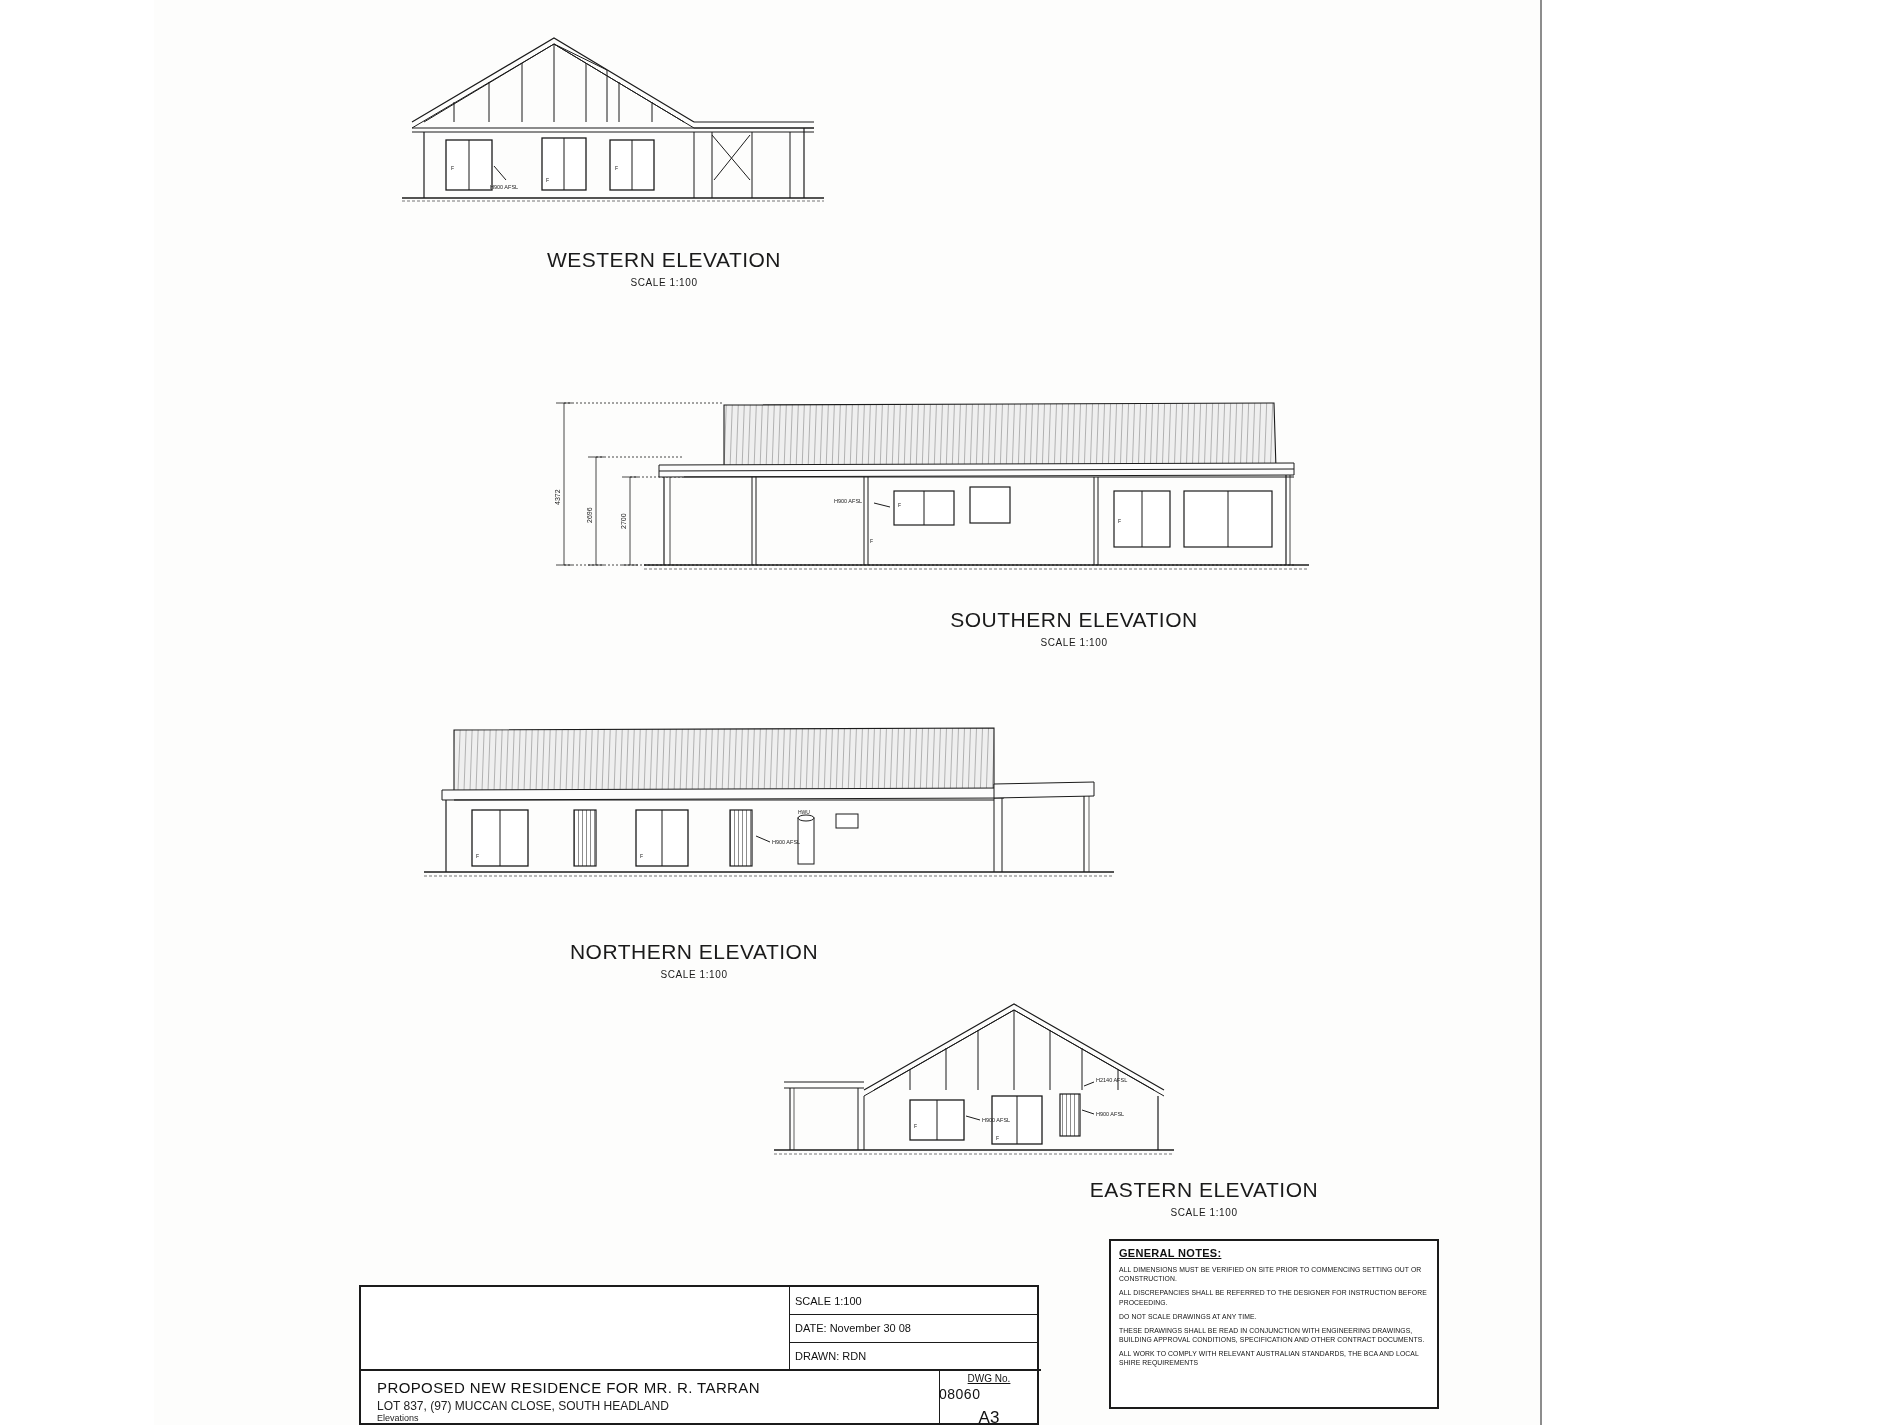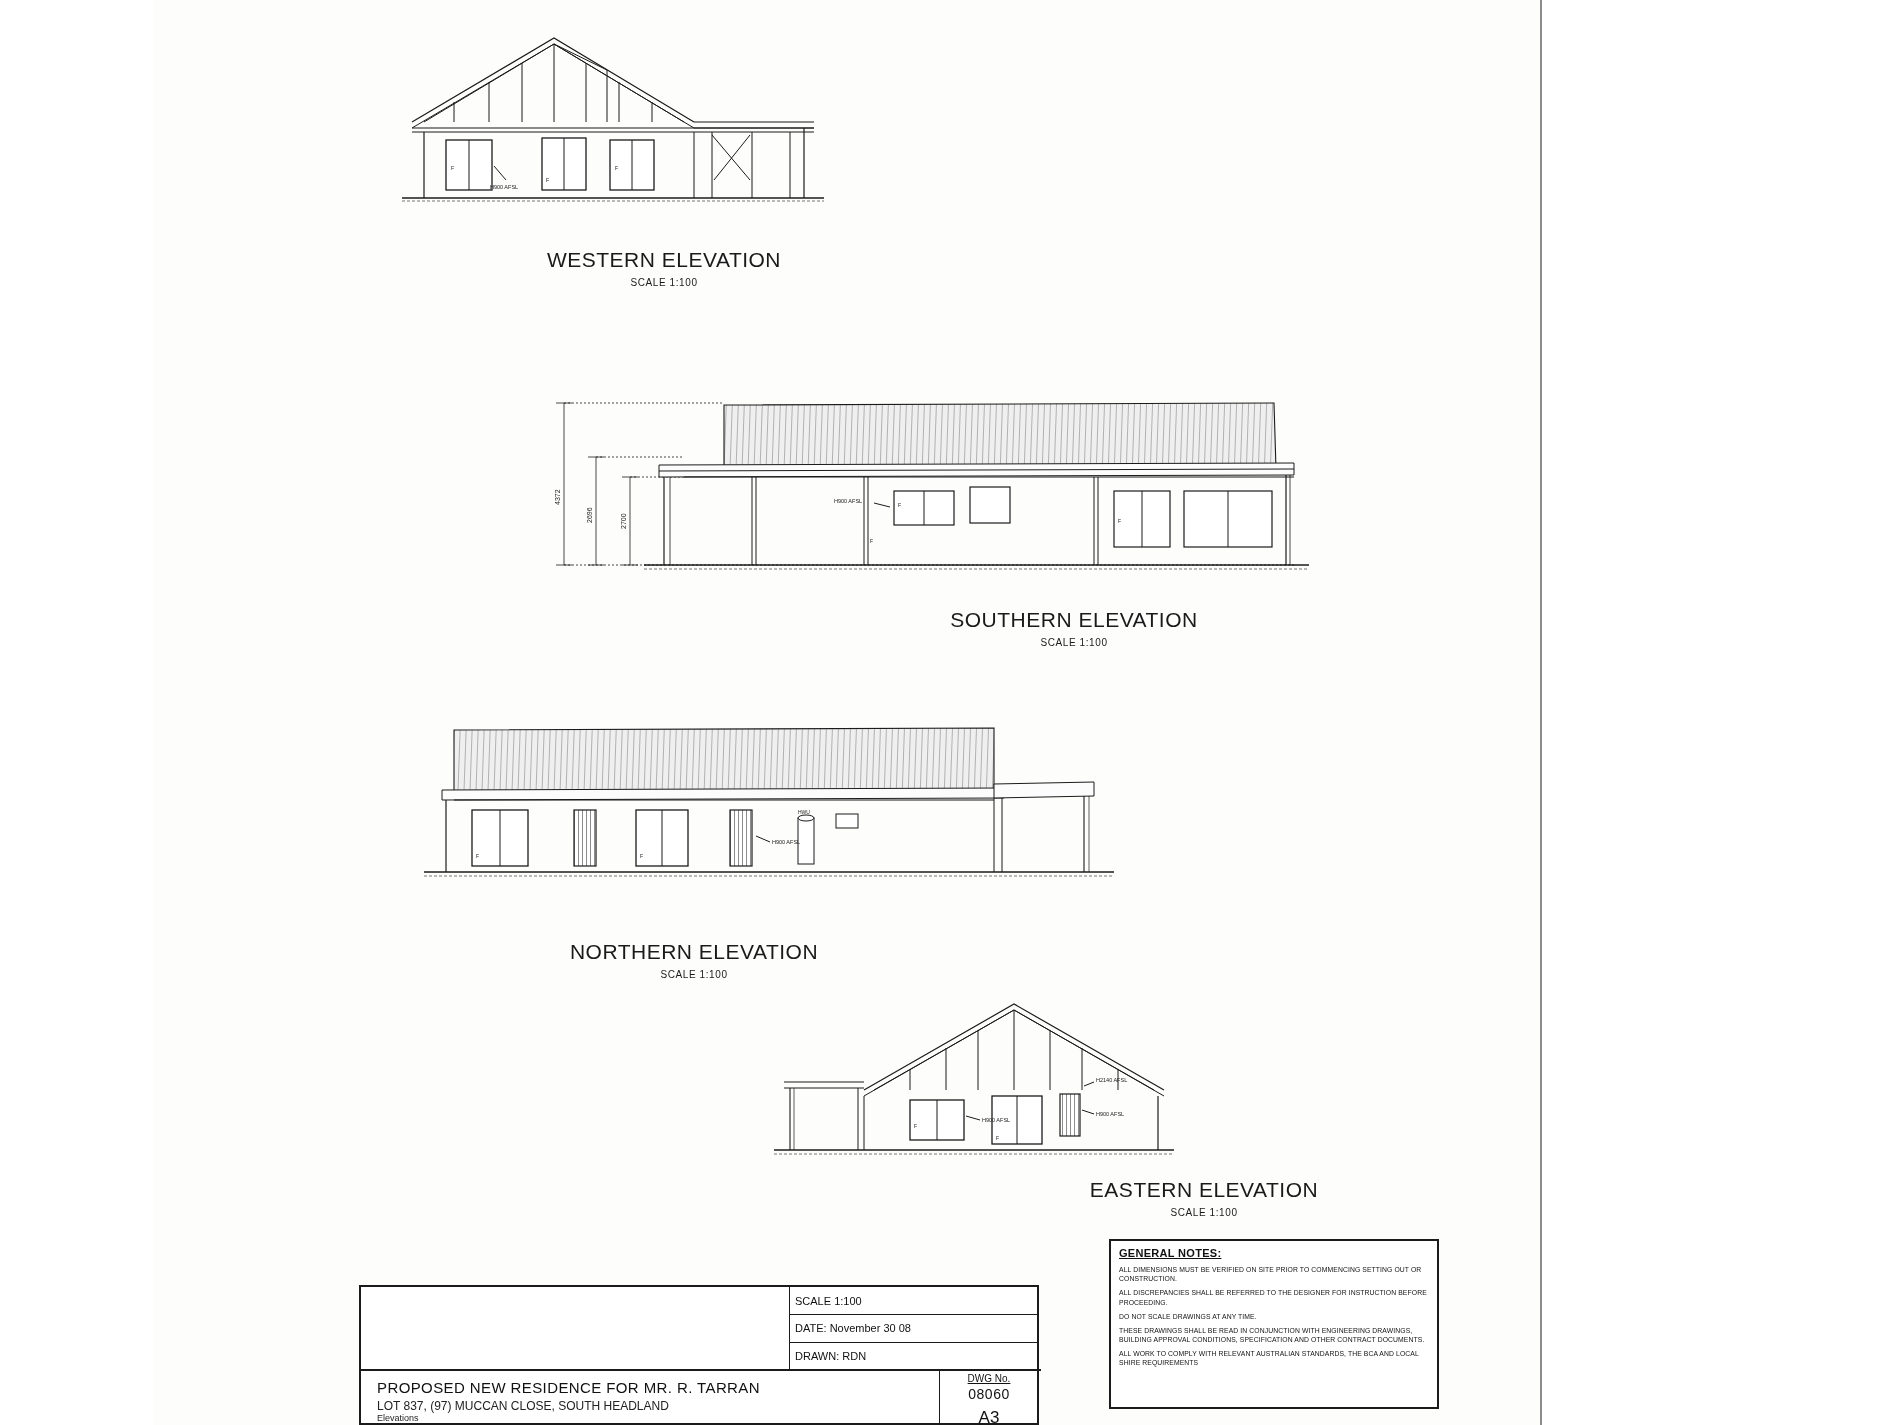--- a/index.html
+++ b/index.html
@@ -120,21 +120,20 @@
   }
   .dwgno-label {
     font-size: 10px;
     color: #111;
     text-align: center;
     text-decoration: underline;
   }
   .dwgno-value {
     font-size: 14px;
     color: #111;
-    text-align: center;
     letter-spacing: 0.5px;
   }
   .dwgno-sheet {
     font-size: 17px;
     color: #111;
     text-align: center;
   }
   
   .notesbox {
     position: absolute;

